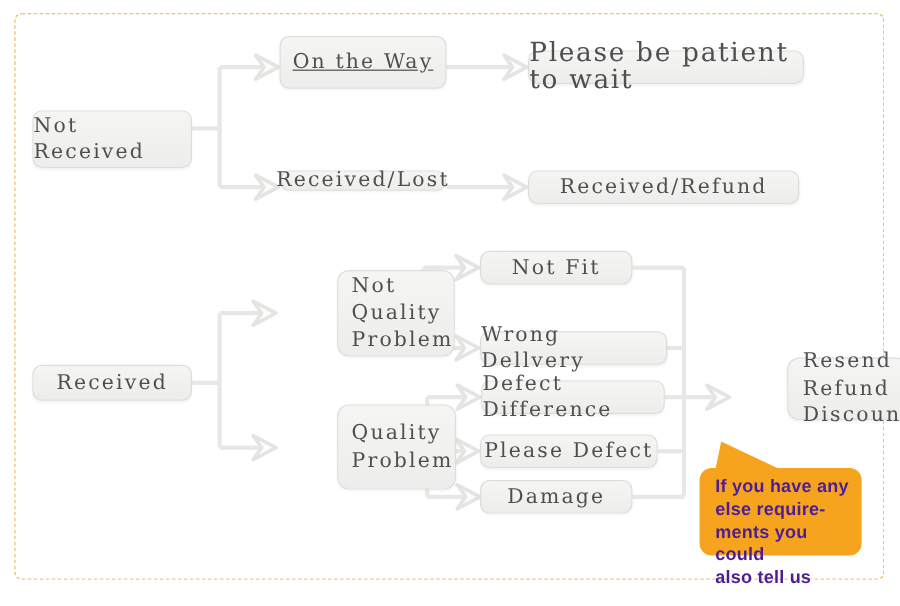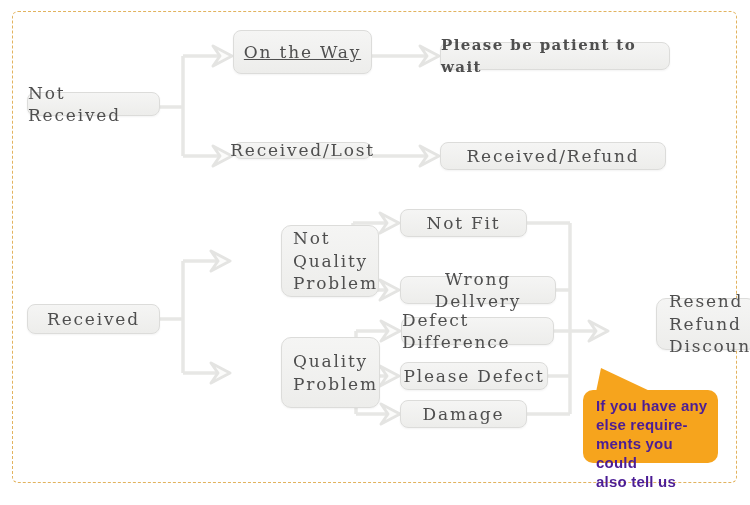--- a/index.html
+++ b/index.html
@@ -15,21 +15,21 @@
   .box{
     position:absolute;box-sizing:border-box;
     background:linear-gradient(#f5f5f4,#ededeb);
     border:1px solid #dcdcda;border-radius:8px;
     box-shadow:0 1px 2px rgba(0,0,0,0.05);
     color:#4f4f4f;font-size:17px;letter-spacing:1.8px;
     display:flex;align-items:center;justify-content:center;
     white-space:pre-line;line-height:22.5px;
   }
   .box.left{justify-content:flex-start;border-radius:10px;margin-left:48px;}
-  .small{font-size:15px;letter-spacing:1.4px;font-weight:bold;}
+  .small{font-size:22px;letter-spacing:1.4px;}
   .bubble{
     position:absolute;box-sizing:border-box;
     background:#f6a41d;border-radius:10px;
     color:#4c1d95;font-family:"Liberation Sans","DejaVu Sans",sans-serif;
     font-weight:bold;font-size:15px;line-height:19px;
     padding:6px 8px 0 13px;white-space:pre-line;letter-spacing:0.2px;
   }
 </style>
 </head>
 <body>
@@ -84,34 +84,34 @@
       <use href="#ah" x="399" y="223"></use>
       <use href="#ah" x="399" y="290"></use>
       <use href="#ah" x="400" y="331"></use>
       <use href="#ah" x="399" y="376"></use>
       <use href="#ah" x="400" y="414"></use>
       <use href="#ah" x="608" y="331"></use>
     </g>
     <polygon points="601,368 596,392 652,392" fill="#f6a41d"></polygon>
   </svg>
 
-  <div class="box" style="left:27px;top:92px;width:133px;height:24px;">Not Received</div>
+  <div class="box" style="left:27px;top:92px;width:133px;height:48px;">Not Received</div>
   <div class="box" style="left:233px;top:30px;width:139px;height:44px;text-decoration:underline;">On the Way</div>
   <div class="box small" style="left:440px;top:42px;width:230px;height:28px;">Please be patient to wait</div>
   <div class="box" style="left:233px;top:142px;width:139px;height:17px;">Received/Lost</div>
   <div class="box" style="left:27px;top:304px;width:133px;height:30px;">Received</div>
 
   <div class="box" style="left:440px;top:142px;width:226px;height:28px;">Received/Refund</div>
   <div class="box left" style="left:233px;top:225px;width:98px;height:72px;padding-left:11px;">Not
 Quality
 Problem</div>
   <div class="box left" style="left:233px;top:337px;width:99px;height:71px;padding-left:11px;">Quality
 Problem</div>
   <div class="box" style="left:400px;top:209px;width:127px;height:28px;">Not Fit</div>
-  <div class="box" style="left:400px;top:276px;width:156px;height:28px;text-align:center;">Wrong Dellvery</div>
+  <div class="box" style="left:400px;top:276px;width:156px;height:28px;">Wrong Dellvery</div>
   <div class="box" style="left:401px;top:317px;width:153px;height:28px;">Defect Difference</div>
   <div class="box" style="left:400px;top:362px;width:148px;height:28px;">Please Defect</div>
   <div class="box" style="left:400px;top:400px;width:127px;height:28px;">Damage</div>
   <div class="box left" style="left:608px;top:298px;width:101px;height:52px;padding-left:12px;">Resend
 Refund
 Discount</div>
 
   <div class="bubble" style="left:583px;top:390px;width:135px;height:73px;">If you have any
 else require-
 ments you could

